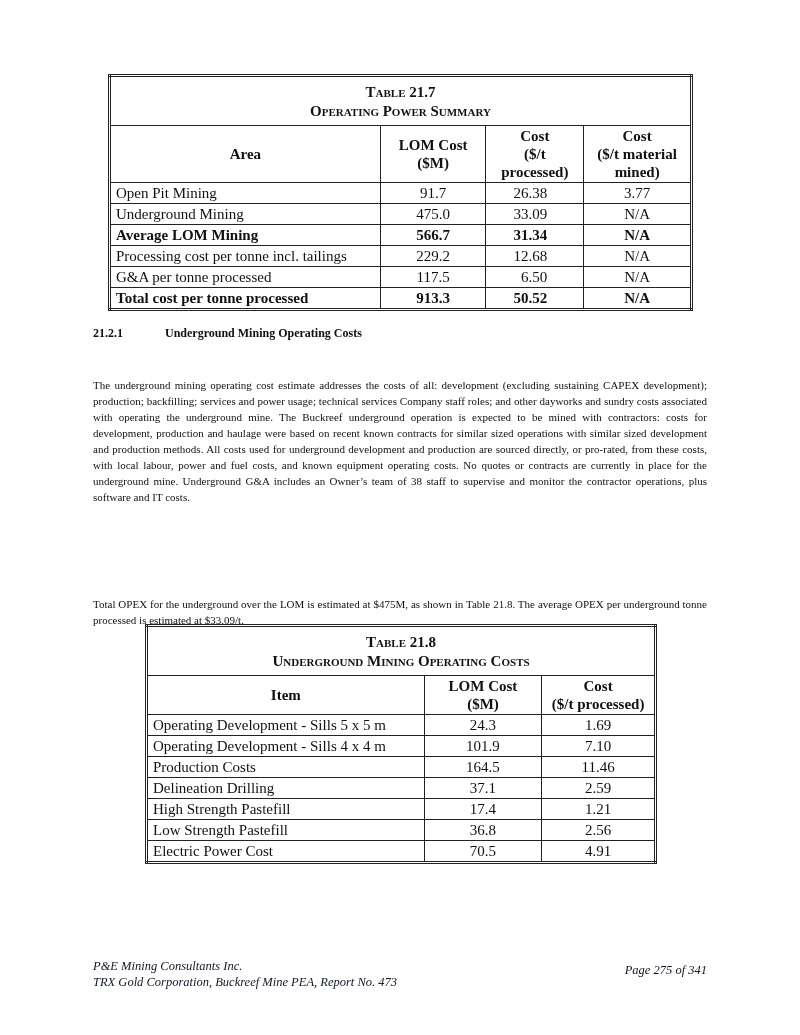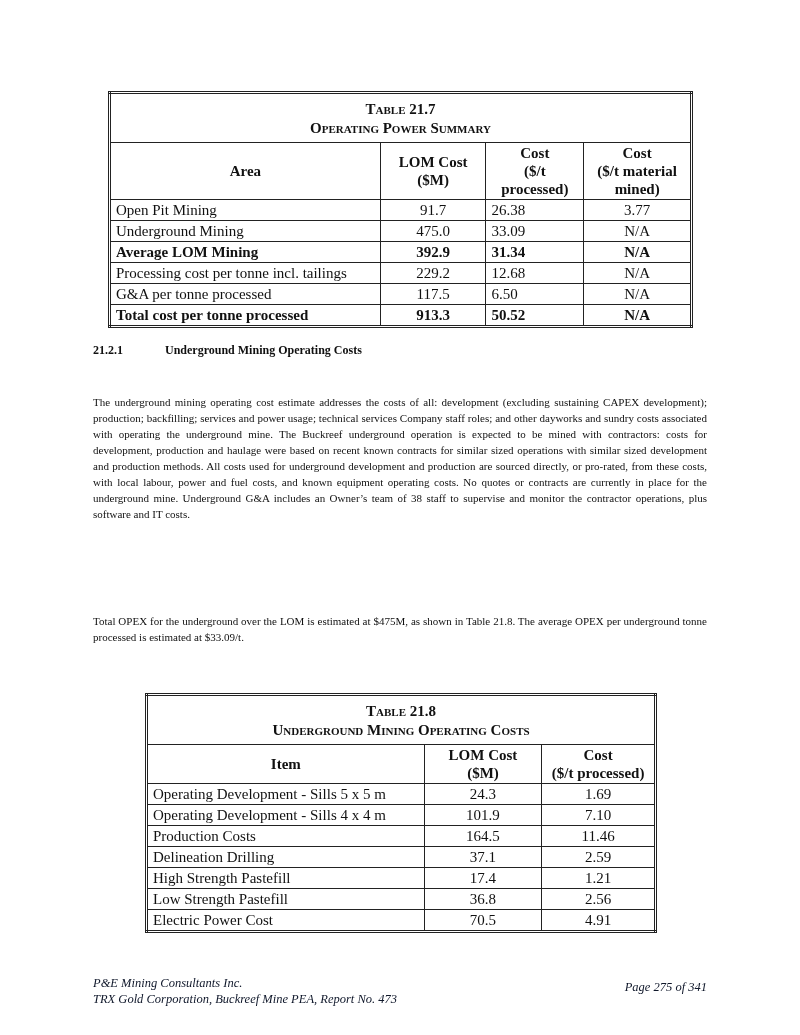--- a/index.html
+++ b/index.html
@@ -1,40 +1,40 @@
 <!DOCTYPE html>
 <html><head>
   <meta charset="utf-8">
   <style>
     html, body { margin: 0; padding: 0; background: #ffffff; }
     body {
       width: 800px; height: 1035px; position: relative; overflow: hidden;
       font-family: "Liberation Serif", serif; color: #111;
     }
-    .page { position: absolute; left: 0; top: 0; width: 800px; height: 766px; margin-top: 17px; }
+    .page { position: absolute; left: 0; top: 0; width: 800px; height: 766px; }
 
     
     table.doc {
       position: absolute; border-collapse: collapse;
       border: 3px double #222; font-size: 15px; line-height: 18px;
     }
     table.doc td, table.doc th { border: 1px solid #222; padding: 1px 5px; }
     table.doc th { font-weight: bold; text-align: center; vertical-align: middle; }
     .caption-cell { text-align: center; font-weight: bold; padding: 6px 4px 4px 4px !important; }
     .cap-num, .cap-title { display: block; font-variant: small-caps; font-size: 15px; line-height: 19px; }
     .num { text-align: center; }
-    .num-r { text-align: left; padding-right: 36px !important; }
+    .num-r { text-align: right; padding-right: 36px !important; }
     tr.bold td { font-weight: bold; }
 
     #t1 { left: 108px; top: 74px; width: 585px; }
     #t1 col.c1 { width: 272px; } #t1 col.c2 { width: 106px; }
     #t1 col.c3 { width: 98px; } #t1 col.c4 { width: 108px; }
     #t1 tr.hdr th { height: 52px; }
 
-    #t2 { left: 145px; top: 676px; width: 512px; padding-left: 44px; }
+    #t2 { left: 145px; top: 624px; width: 512px; padding-left: 44px; }
     #t2 col.c1 { width: 279px; } #t2 col.c2 { width: 118px; } #t2 col.c3 { width: 114px; }
     #t2 tr.hdr th { height: 36px; }
 
     .heading {
       position: absolute; left: 93px; top: 326px; font-weight: bold; font-size: 12px;
     }
     .heading .hnum { display: inline-block; width: 72px; }
 
     .para {
       position: absolute; left: 93px; width: 614px; font-size: 11px; line-height: 16px;
@@ -89,21 +89,21 @@
           <td class="num">3.77</td>
         </tr>
         <tr>
           <td>Underground Mining</td>
           <td class="num">475.0</td>
           <td class="num-r">33.09</td>
           <td class="num">N/A</td>
         </tr>
         <tr class="bold">
           <td>Average LOM Mining</td>
-          <td class="num">392.9</td>
+          <td class="num">566.7</td>
           <td class="num-r">31.34</td>
           <td class="num">N/A</td>
         </tr>
         <tr>
           <td>Processing cost per tonne incl. tailings</td>
           <td class="num">229.2</td>
           <td class="num-r">12.68</td>
           <td class="num">N/A</td>
         </tr>
         <tr>

